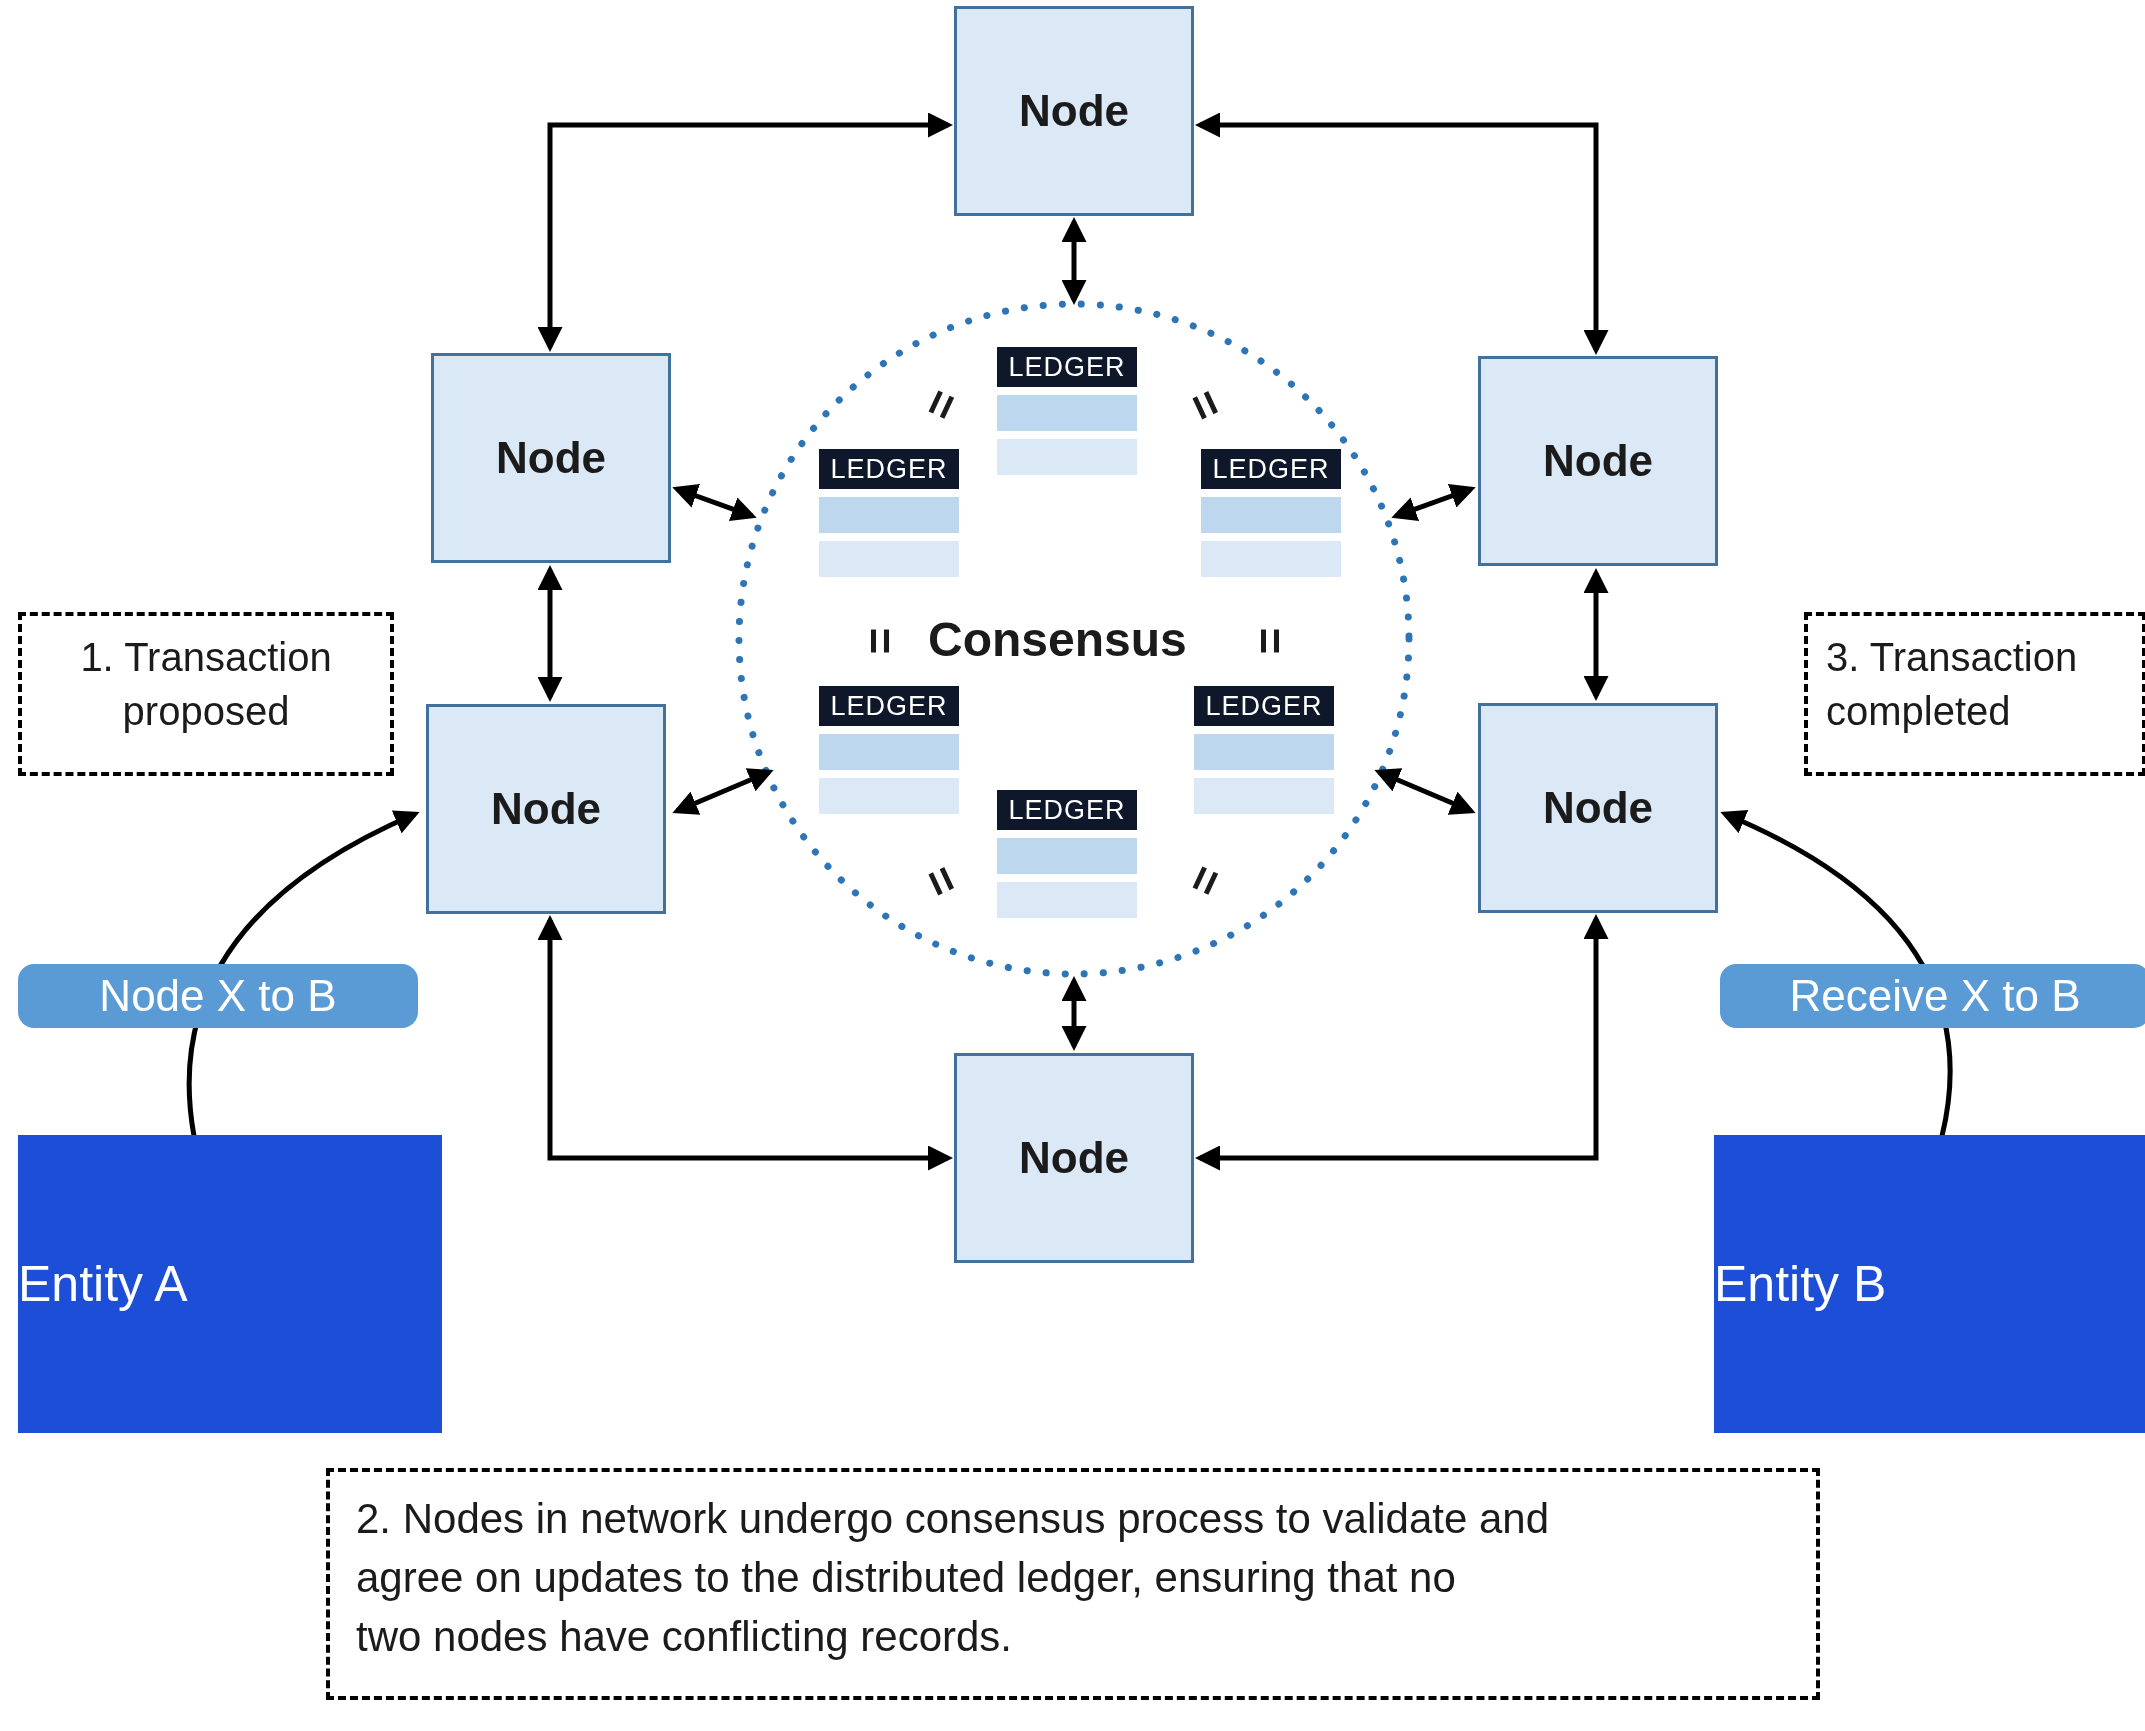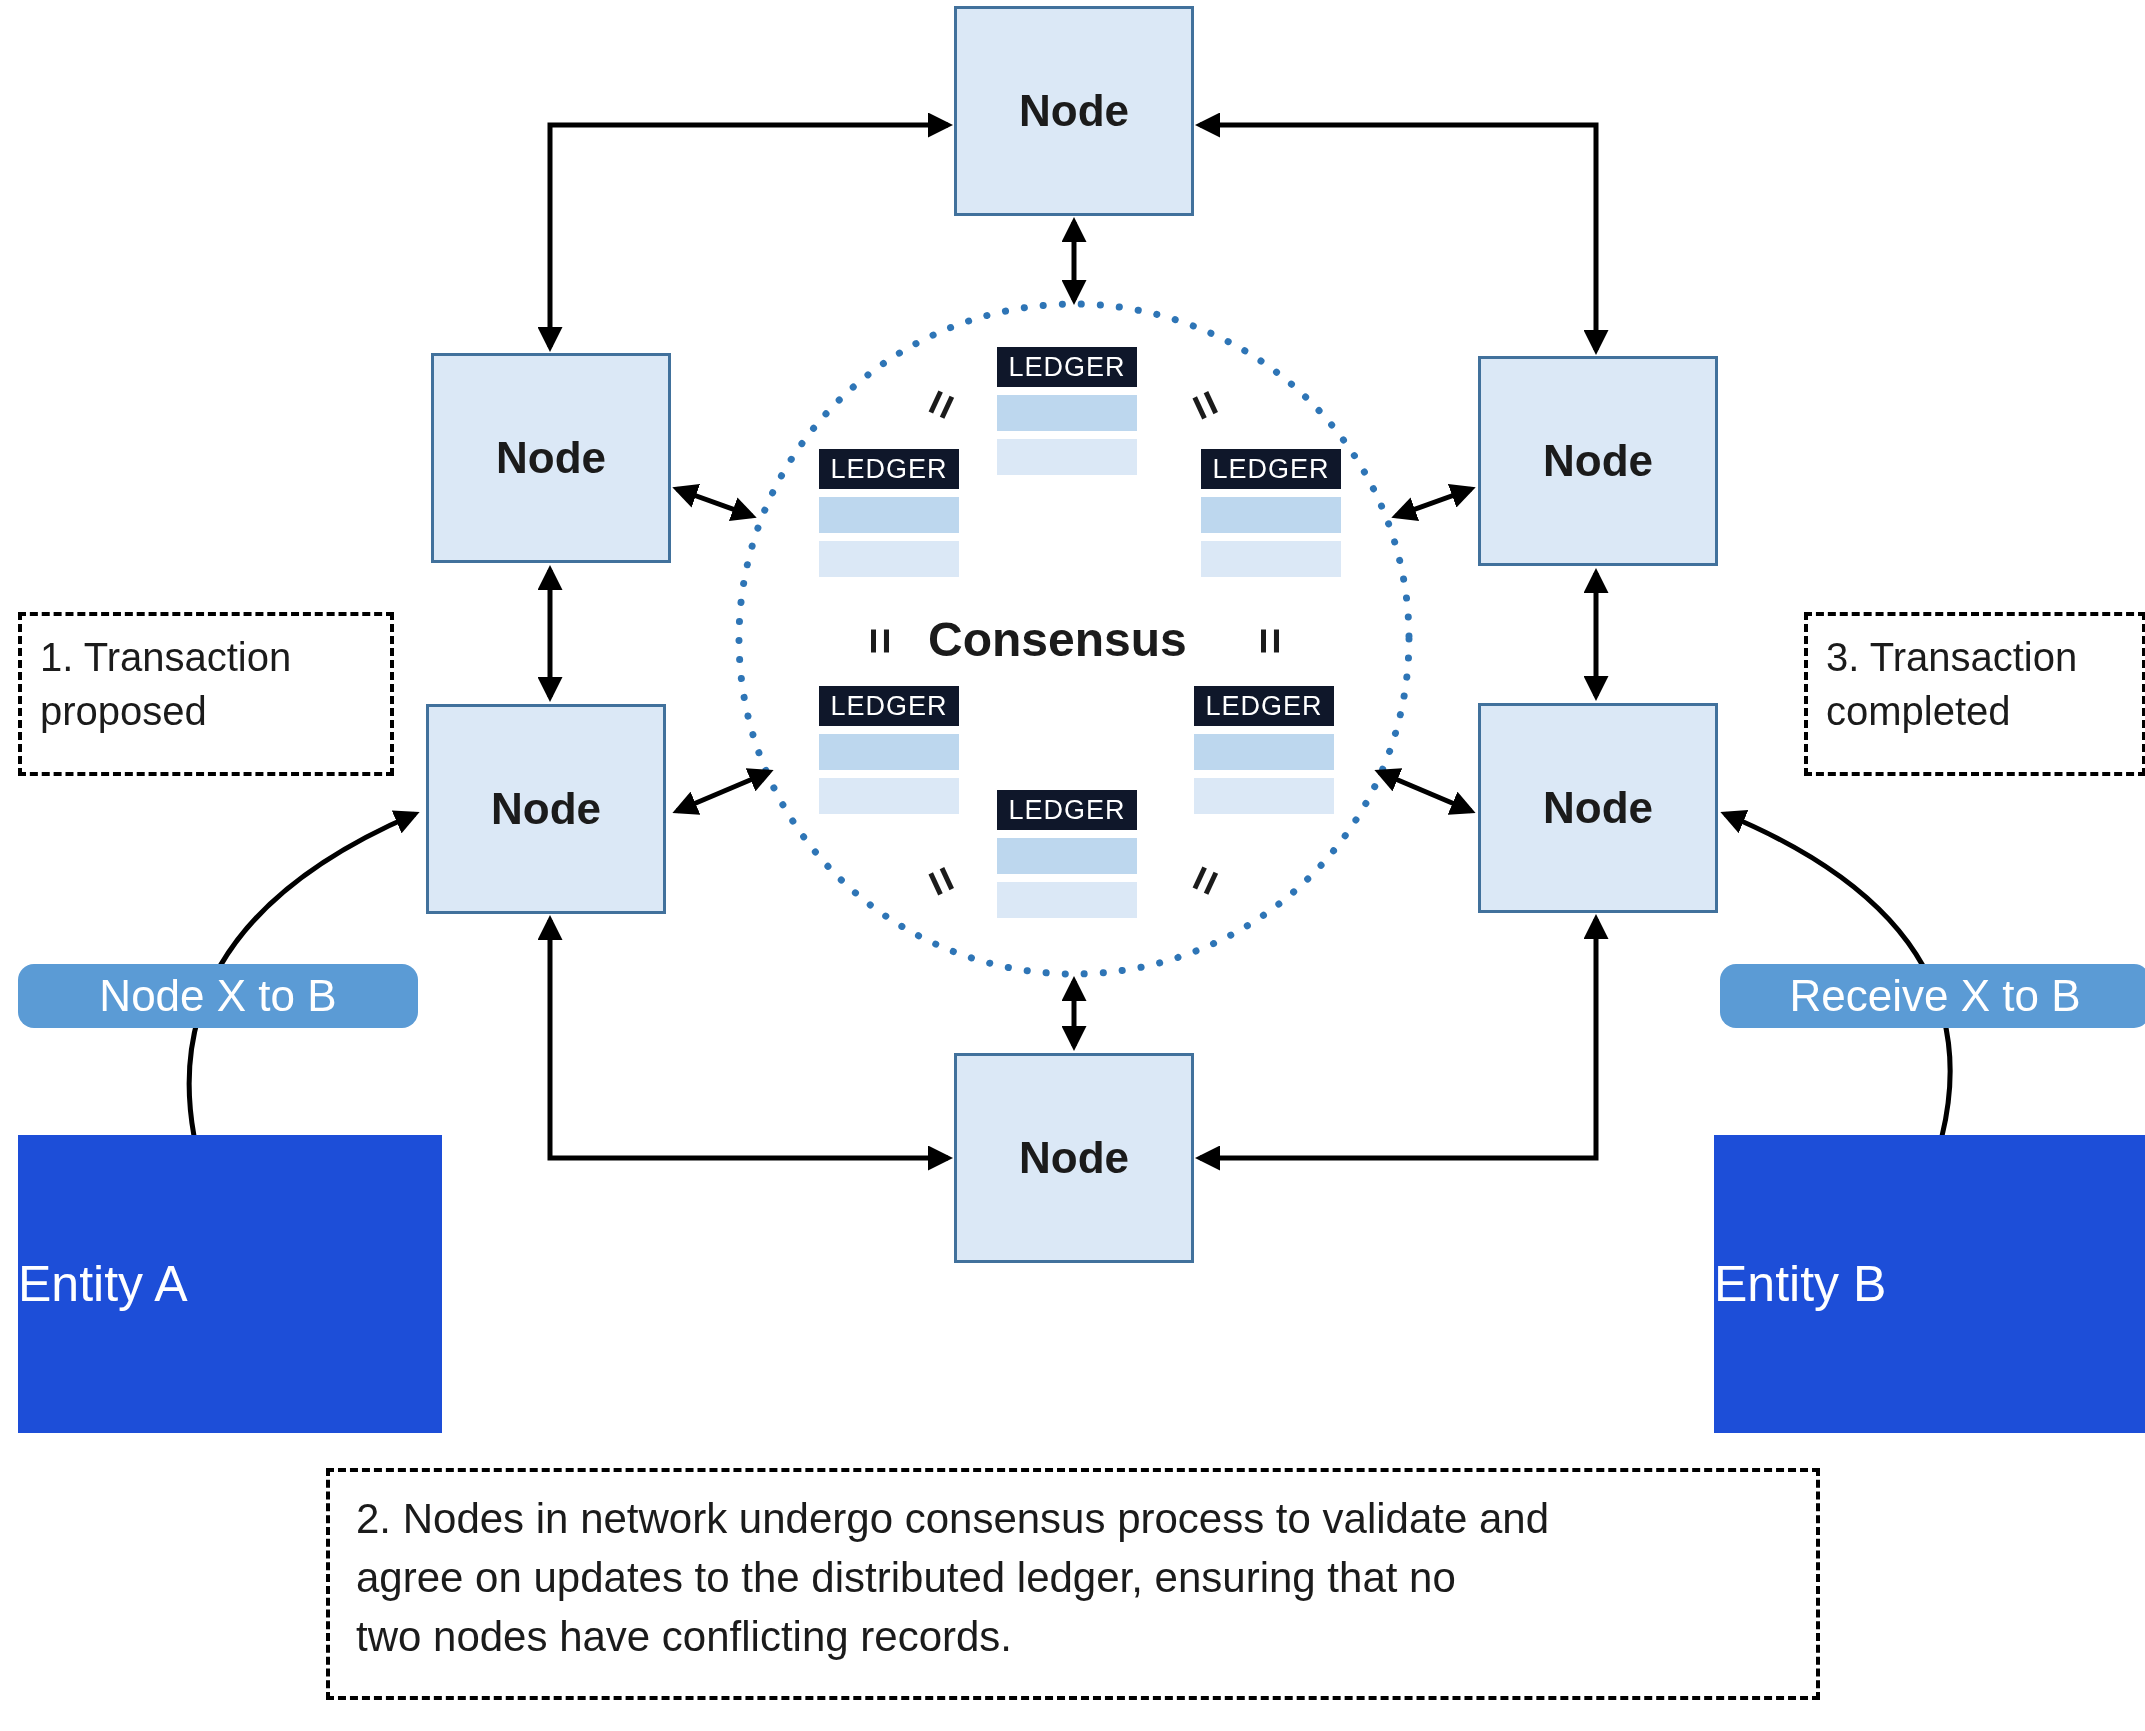--- a/index.html
+++ b/index.html
@@ -98,21 +98,21 @@
     position: absolute;
     border: 4px dashed #000000;
     background: #ffffff;
     box-sizing: border-box;
     font-size: 40px;
     line-height: 1.35;
     padding: 14px 18px;
     white-space: pre-line;
     z-index: 2;
   }
-  .step1 { left: 10px;   top: 612px;  width: 376px;  height: 164px; }
+  .step1 { left: 10px;   top: 612px;  width: 376px;  height: 164px; text-align: center; }
   .step3 { left: 1796px; top: 612px;  width: 342px;  height: 164px; }
   .note  { left: 318px;  top: 1468px; width: 1494px; height: 232px;
            font-size: 42px; line-height: 1.4; padding: 18px 26px; }
 
   
   .pill {
     position: absolute;
     background: #5b9bd5;
     color: #ffffff;
     border-radius: 16px;

